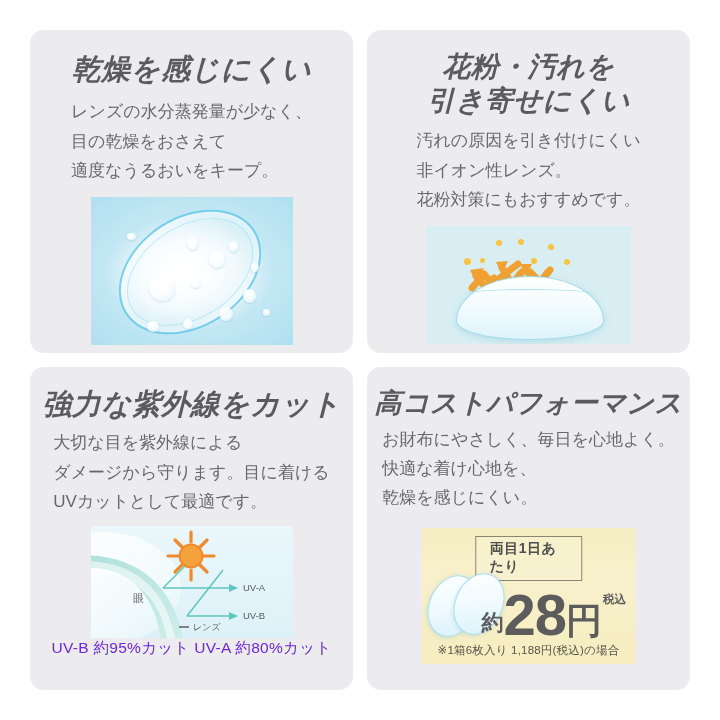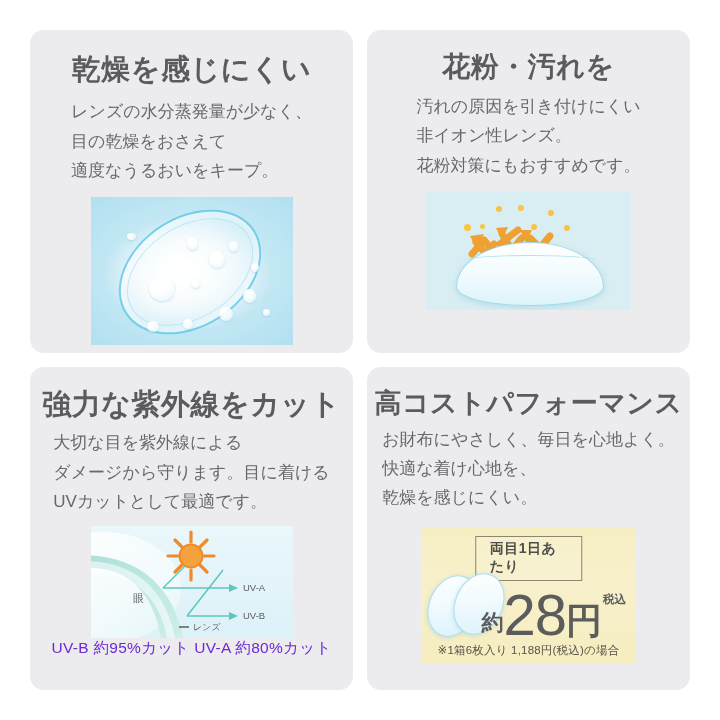--- a/index.html
+++ b/index.html
@@ -31,20 +31,21 @@
   }
   .title{
     color:#5b5b5e;
     font-weight:bold;
     font-size:29px;
     line-height:1.22;
     letter-spacing:0.5px;
     text-align:center;
     margin:0;
     padding:0 6px;
+    font-style:italic;
   }
   .p1 .title{margin-top:22px;}
   .p2 .title{margin-top:20px;font-size:28px;}
   .p3 .title{margin-top:20px;}
   .p4 .title{margin-top:20px;font-size:27px;}
   .body-copy{
     color:#68686b;
     font-size:17px;
     line-height:1.72;
     text-align:left;
@@ -118,21 +119,21 @@
     position:absolute;left:50%;transform:translateX(-50%);top:8px;
     border:1.4px solid #8a8670;
     color:#4e4e4e;font-size:14px;font-weight:bold;
     padding:3px 14px 4px;letter-spacing:0.5px;background:rgba(255,255,255,0.12);
   }
   .priceRow{
     position:absolute;left:0;right:0;top:42px;height:70px;
     display:flex;align-items:flex-end;justify-content:flex-end;padding-right:10px;
   }
   .yaku{color:#5c5c5c;font-size:22px;font-weight:bold;line-height:1;margin-bottom:6px;}
-  .num{color:#5c5c5c;font-size:58px;font-weight:normal;line-height:0.86;letter-spacing:-1px;}
+  .num{color:#5c5c5c;font-size:58px;font-weight:bold;line-height:0.86;letter-spacing:-1px;}
   .yen{color:#5c5c5c;font-size:36px;font-weight:bold;line-height:1;margin-bottom:1px;}
   .tax{color:#5c5c5c;font-size:11.5px;font-weight:bold;line-height:1;margin-bottom:34px;margin-left:1px;}
   .lensPair{position:absolute;left:8px;top:44px;width:86px;height:62px;}
   .plens{
     position:absolute;width:46px;height:62px;border-radius:50%;
     transform:rotate(24deg);
     background:linear-gradient(150deg,#ffffff 0%,#f2fbfe 45%,#d8f1fb 100%);
     border:1.4px solid #a9ddf0;
     box-shadow:0 1px 4px rgba(140,200,225,0.45);
   }
@@ -166,20 +167,21 @@
       <div class="drop" style="left:36px;top:36px;width:9px;height:7px;"></div>
       <div class="drop" style="left:100px;top:82px;width:9px;height:9px;"></div>
       <div class="drop" style="left:160px;top:66px;width:8px;height:9px;"></div>
       <div class="drop" style="left:172px;top:112px;width:7px;height:7px;"></div>
     </div>
   </div>
 
   <div class="panel p2">
     <h2 class="title">
       <span>花粉・汚れを</span><br>
+      <span>引き寄せにくい</span>
     </h2>
     <p class="body-copy">
       <span>汚れの原因を引き付けにくい</span>
       <span>非イオン性レンズ。</span>
       <span>花粉対策にもおすすめです。</span>
     </p>
     <div class="fig2">
       <div class="pollen" style="left:54px;top:32px;width:5px;height:5px;"></div>
       <div class="pollen" style="left:38px;top:32px;width:7px;height:7px;"></div>
       <div class="pollen" style="left:70px;top:14px;width:6px;height:6px;"></div>

